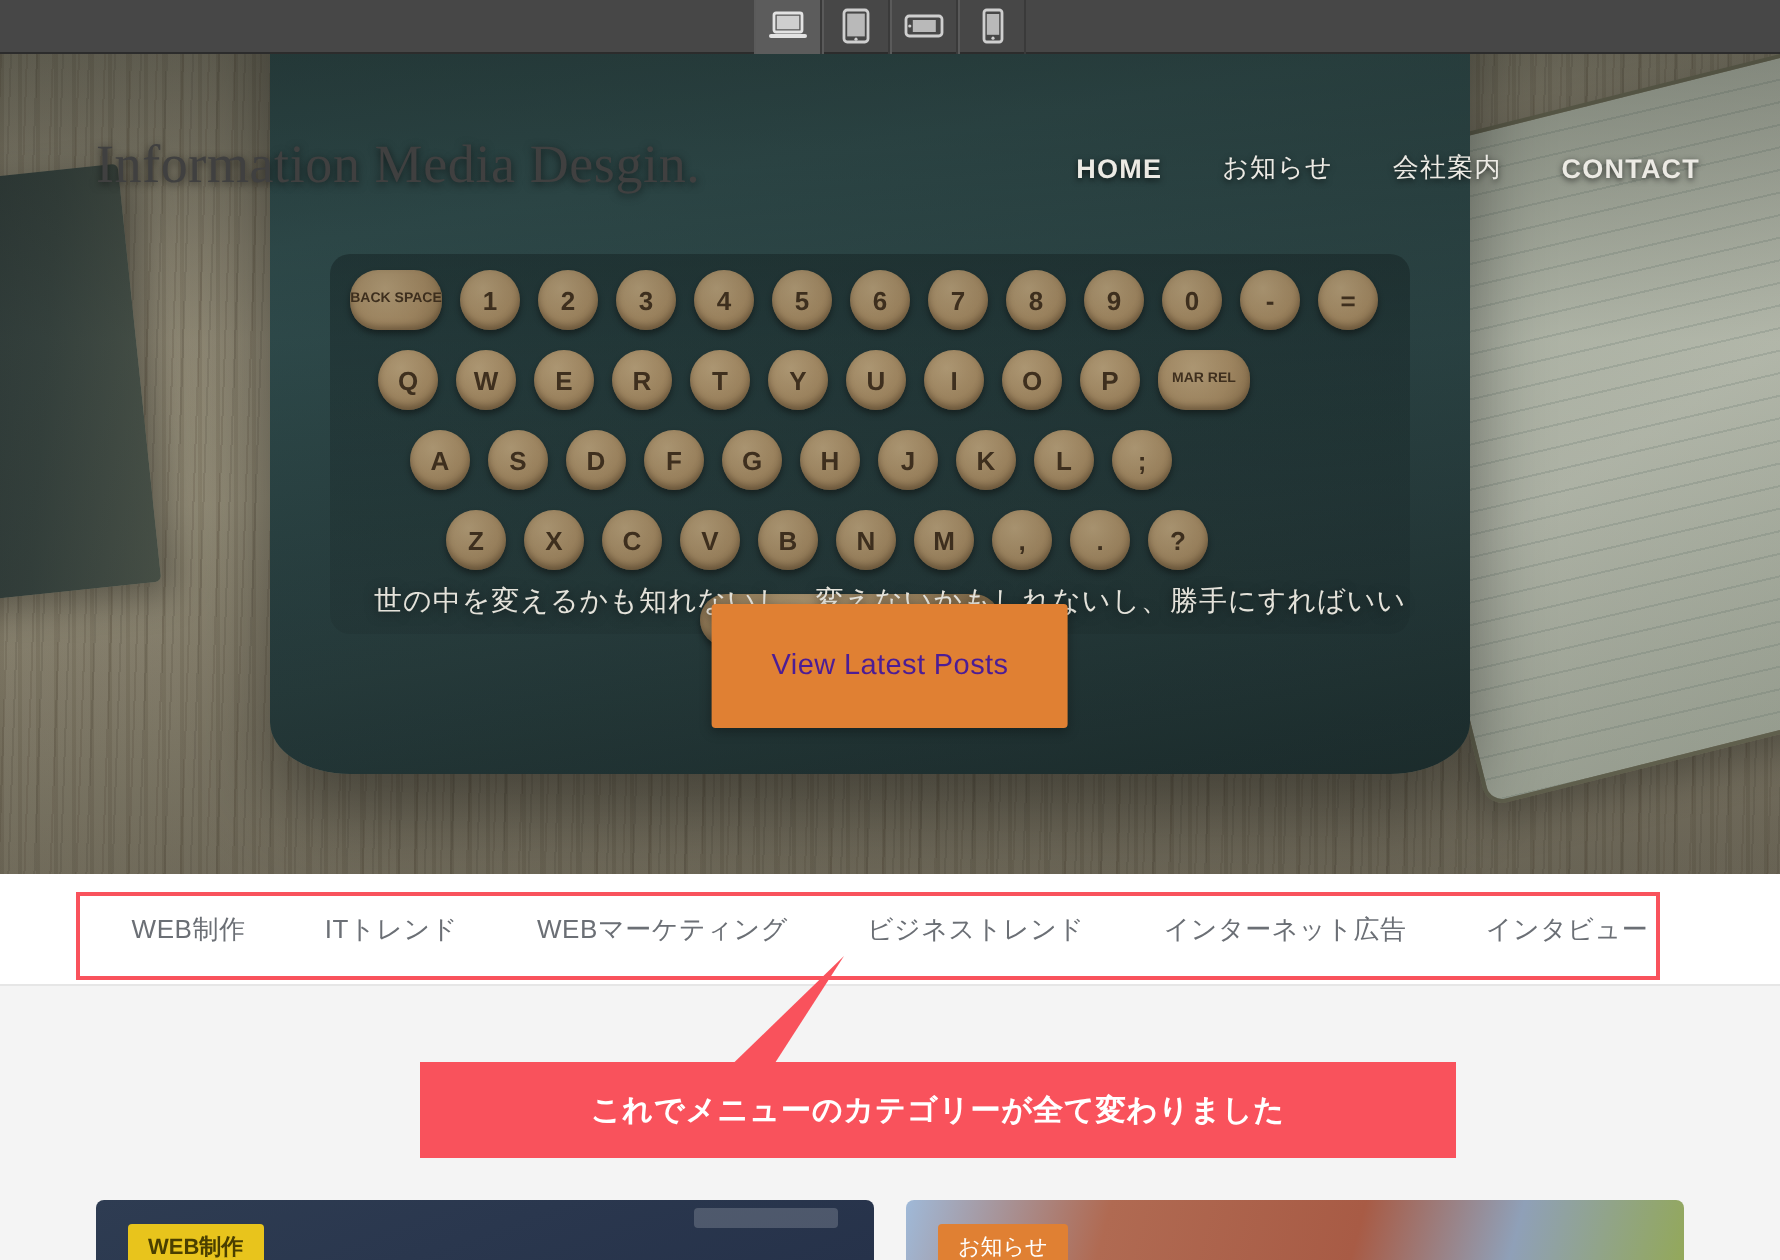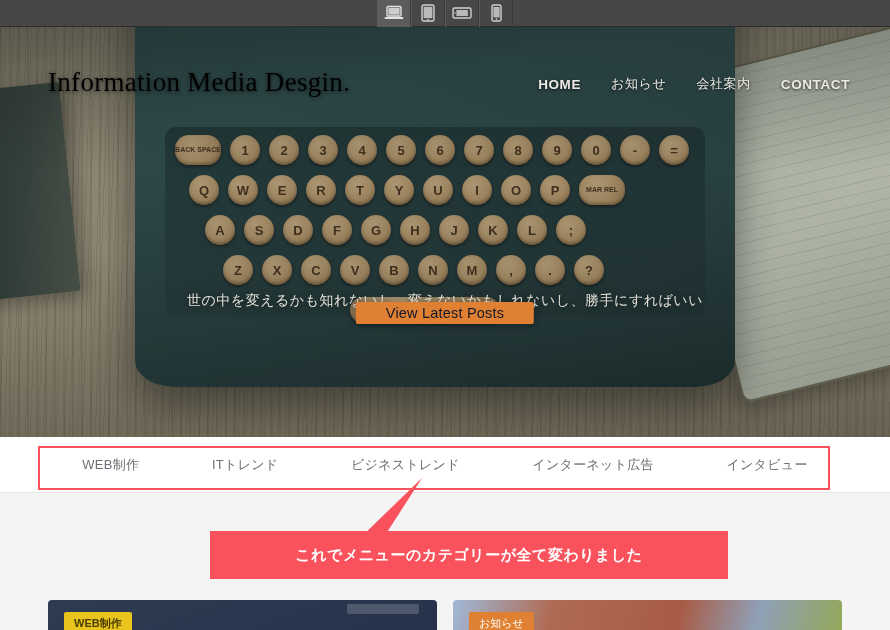--- a/index.html
+++ b/index.html
@@ -103,21 +103,21 @@
 
   .hero-shade {
     position: absolute; inset: 0;
     background: linear-gradient(180deg, rgba(20,24,20,.42) 0%, rgba(24,28,24,.22) 35%, rgba(22,26,22,.30) 100%);
   }
   .hero-inner { position: absolute; inset: 0; }
 
   .brand {
     position: absolute; left: 48px; top: 40px;
     font-family: "Liberation Serif", "DejaVu Serif", serif;
-    font-size: 27px; color: #000000; letter-spacing: .3px;
+    font-size: 27px; color: #404040; letter-spacing: .3px;
     text-shadow: 0 1px 4px rgba(0,0,0,.6);
   }
   .nav { position: absolute; right: 40px; top: 48px; display: flex; align-items: center; gap: 30px; margin-left: 10px; }
   .nav a {
     color: #eceae4; font-size: 13.5px; letter-spacing: .6px; font-weight: bold;
     text-decoration: none; text-shadow: 0 1px 3px rgba(0,0,0,.7);
   }
   .nav a.jp { font-weight: normal; font-size: 13px; }
 
   .hero-head {
@@ -128,22 +128,22 @@
   }
   .hero-sub {
     position: absolute; left: 0; right: 0; top: 228px;
     text-align: center; color: #e4e2da;
     font-size: 14px; letter-spacing: .5px;
     text-shadow: 0 1px 6px rgba(0,0,0,.6);
     margin-top: 37px;
   }
   .cta {
     position: absolute; left: 50%; top: 275px; transform: translateX(-50%);
-    background: #e08033; color: #0f172a; border: none;
-    padding: 3px 30px; font-size: 14.5px; border-radius: 2px;
+    background: #e08033; color: #4c1d95; border: none;
+    padding: 23px 30px; font-size: 14.5px; border-radius: 2px;
     cursor: pointer; letter-spacing: .2px;
     font-family: "Liberation Sans", sans-serif;
     box-shadow: 0 2px 6px rgba(0,0,0,.3);
   }
 
   
   .cat-wrap {
     position: absolute; top: 437px; left: 0;
     width: 890px; height: 56px;
     background: #ffffff;
@@ -314,20 +314,21 @@
 
     <div class="hero-sub">世の中を変えるかも知れないし、変えないかもしれないし、勝手にすればいい</div>
     <button class="cta">View Latest Posts</button>
   </div>
 </div>
 
 <div class="cat-wrap">
   <div class="cat-list">
     <a href="#">WEB制作</a>
     <a href="#">ITトレンド</a>
+    <a href="#">WEBマーケティング</a>
     <a href="#">ビジネストレンド</a>
     <a href="#">インターネット広告</a>
     <a href="#">インタビュー</a>
   </div>
 </div>
 <div class="cat-highlight"></div>
 
 <div class="below"></div>
 
 <div class="annot-arrow">

